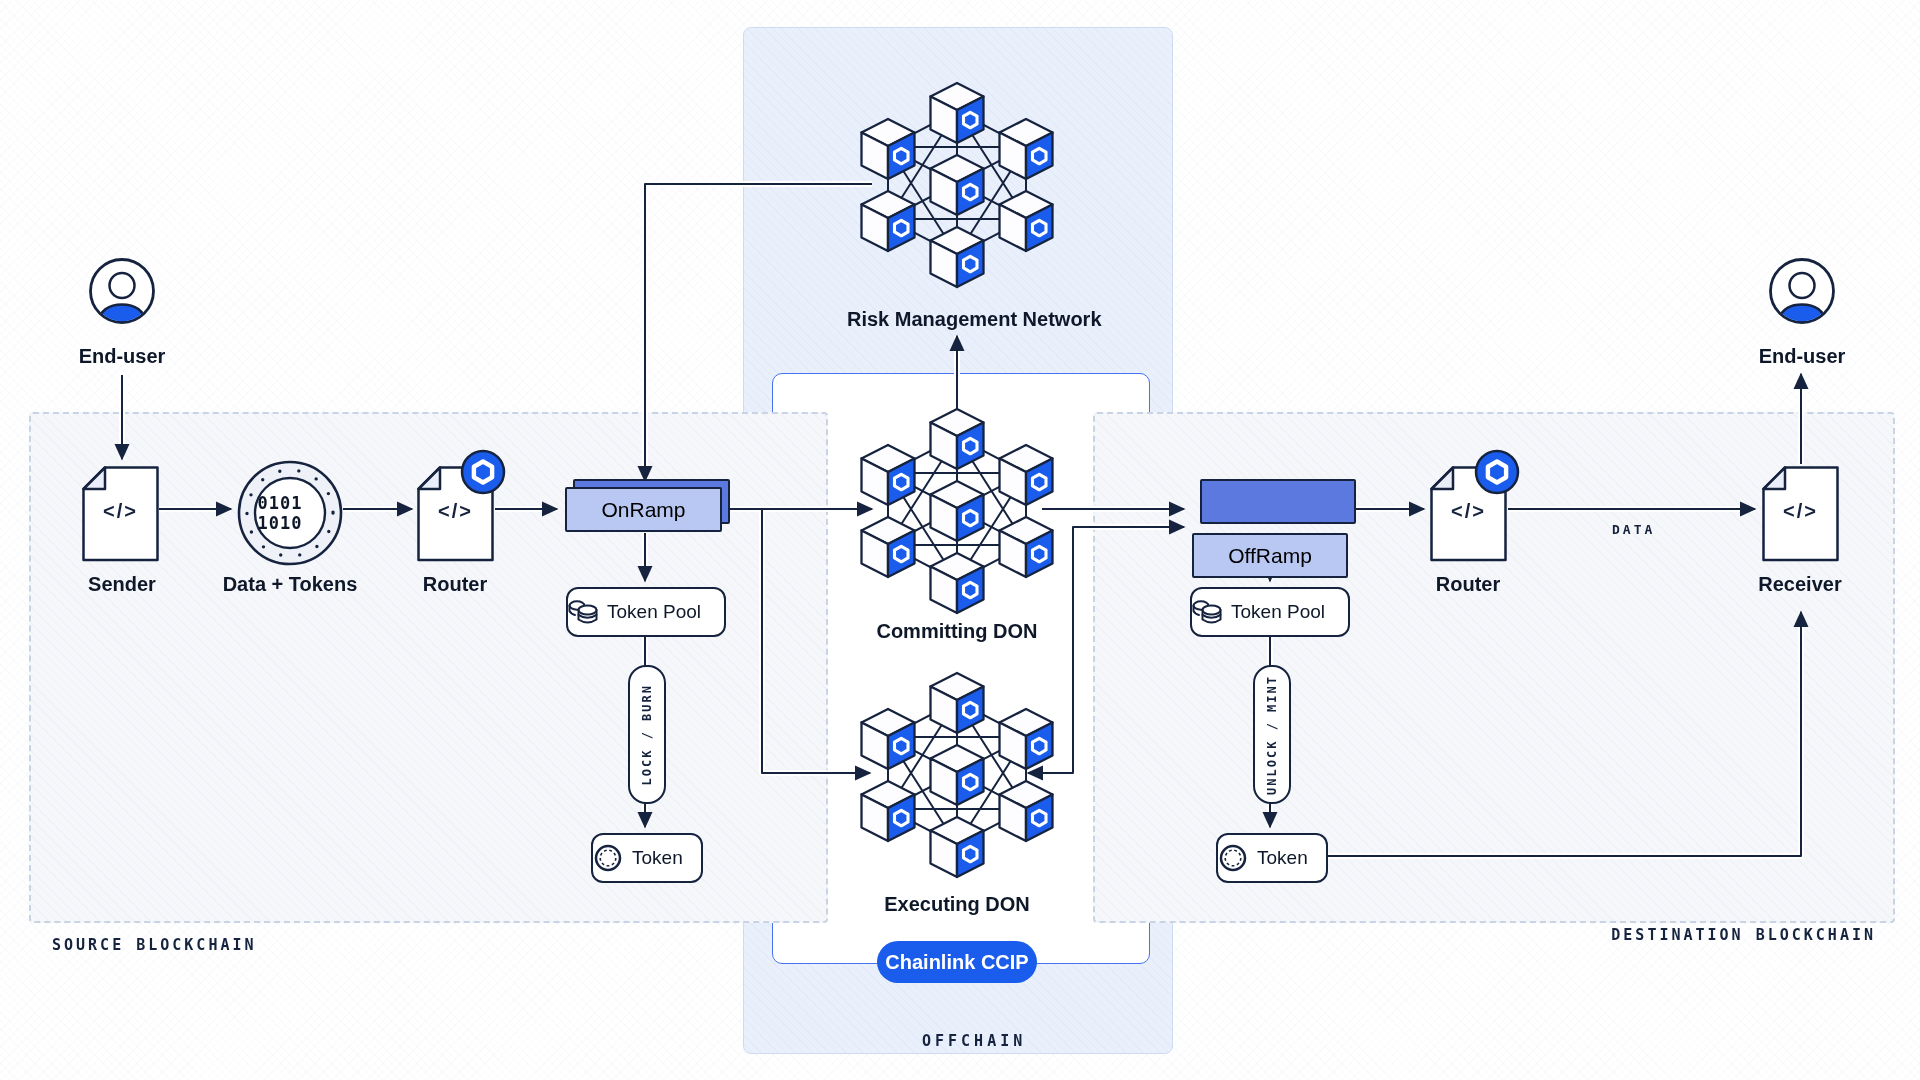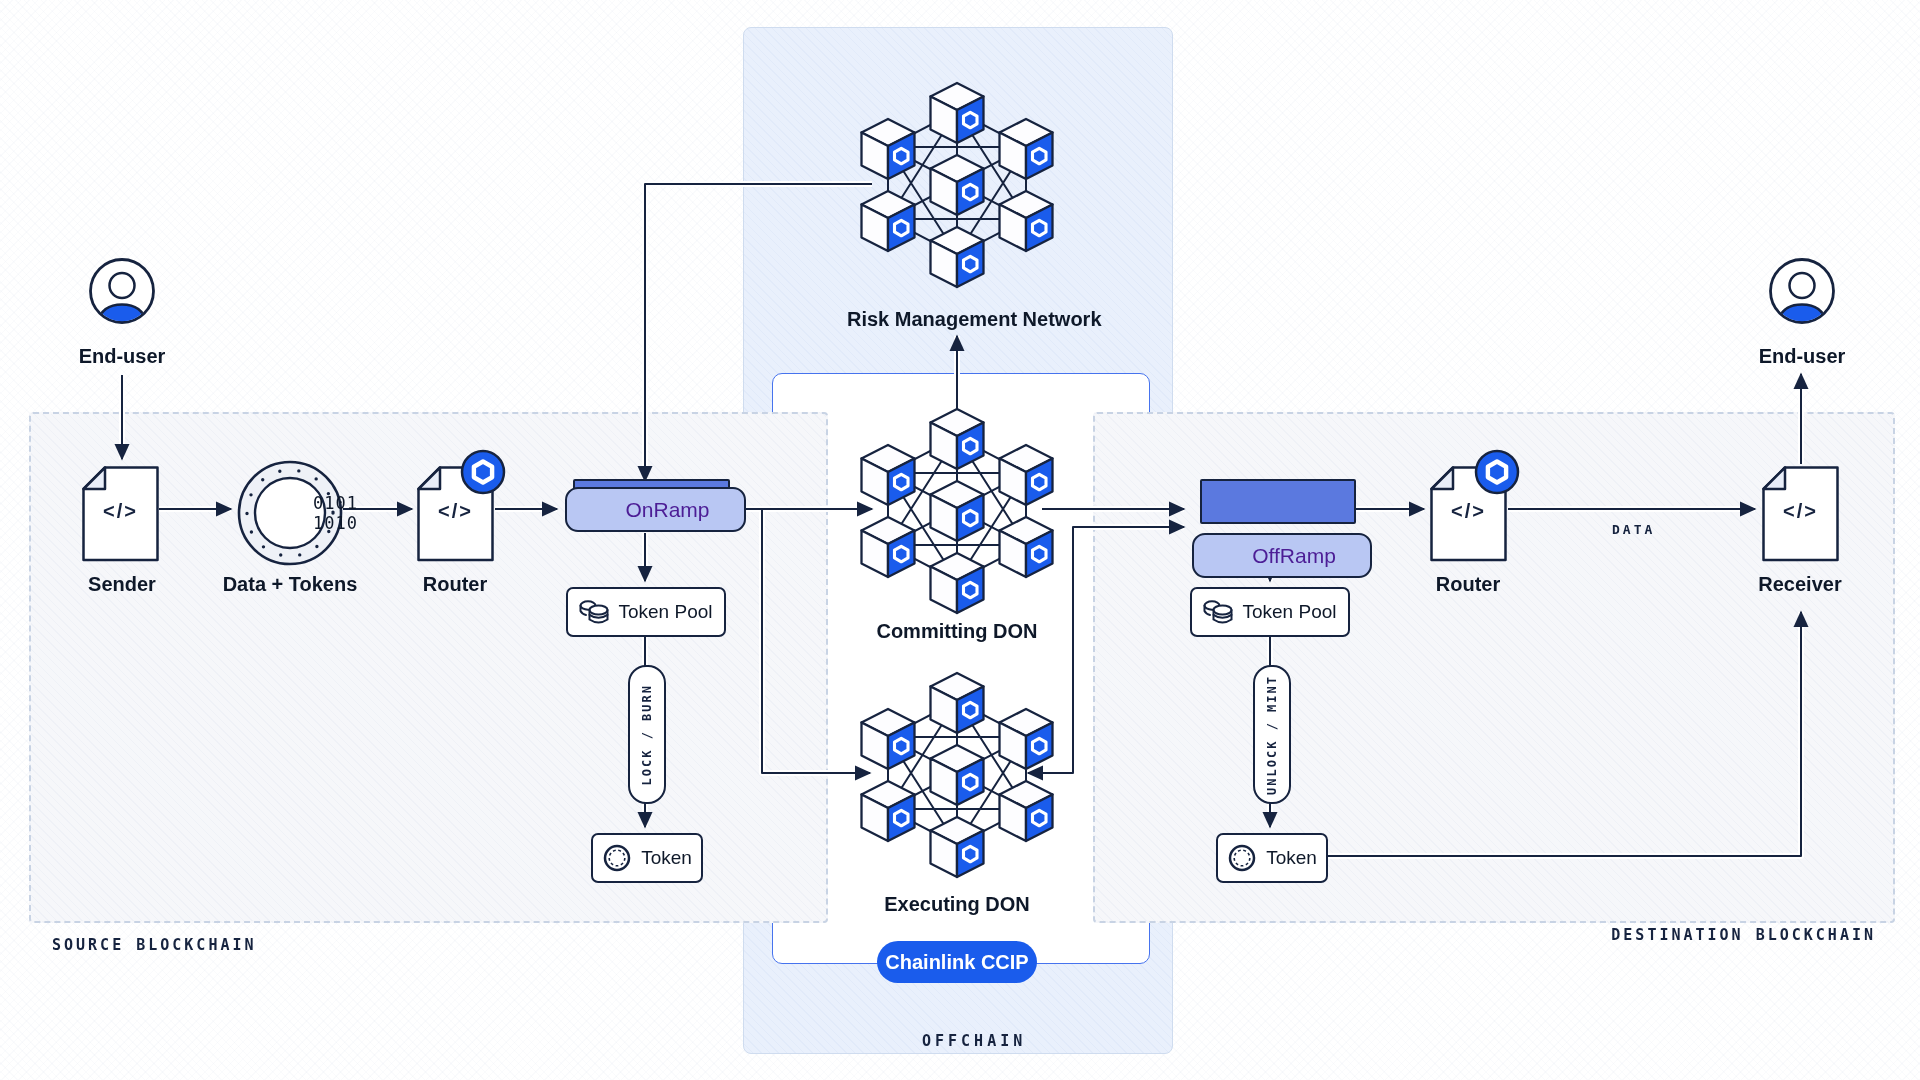--- a/index.html
+++ b/index.html
@@ -15,35 +15,35 @@
     border:1.5px solid #CFDCEF;border-radius:8px;
     background-image:repeating-linear-gradient(45deg,rgba(160,185,230,.10) 0 1px,transparent 1px 6px);}
   .innerbox{position:absolute;left:772px;top:373px;width:376px;height:589px;background:#fff;
     border:1.6px solid #4673EE;border-radius:10px;}
   .panel-label{position:absolute;font-family:"DejaVu Sans Mono",monospace;font-weight:bold;
     font-size:15px;letter-spacing:3px;color:#16233F;white-space:nowrap;}
   
   .nlabel{position:absolute;width:220px;text-align:center;font-size:20px;font-weight:600;color:#0E1829;white-space:nowrap;}
   
   .ramp-back{position:absolute;background:#5B79DF;border:2px solid #16233F;border-radius:2px;}
-  .ramp{position:absolute;background:#B9C7F3;border:2px solid #16233F;border-radius:13px;
-    display:flex;align-items:center;justify-content:center;font-size:21px;font-weight:500;color:#4c1d95;padding-left:24px;}
-  
-  .wbox{position:absolute;background:#fff;border:2px solid #16233F;border-radius:7px;
-    display:flex;align-items:center;justify-content:center;gap:9px;font-size:19px;font-weight:500;color:#0E1829;}
+  .ramp{position:absolute;background:#B9C7F3;border:2px solid #16233F;border-radius:2px;
+    display:flex;align-items:center;justify-content:center;font-size:21px;font-weight:500;color:#000000;}
+  
+  .wbox{position:absolute;background:#fff;border:2px solid #16233F;border-radius:12px;
+    display:flex;align-items:center;gap:9px;font-size:19px;font-weight:500;color:#0E1829;}
   .capsule{position:absolute;background:#fff;border:2px solid #16233F;border-radius:18px;
     display:flex;align-items:center;justify-content:center;}
   .capsule span{writing-mode:vertical-rl;transform:rotate(180deg);font-family:"DejaVu Sans Mono",monospace;
     font-weight:bold;font-size:12px;letter-spacing:2px;color:#16233F;white-space:nowrap;}
   .pill{position:absolute;left:877px;top:941px;width:160px;height:42px;border-radius:21px;background:#1A5CEC;
     display:flex;align-items:center;justify-content:center;color:#fff;font-size:20px;font-weight:600;}
   .mono-edge{position:absolute;font-family:"DejaVu Sans Mono",monospace;font-weight:bold;font-size:13px;
     letter-spacing:3px;color:#16233F;}
-  .bin{position:absolute;left:248px;top:458px;width:110px;height:110px;display:flex;flex-direction:column;
-    align-items:flex-end;justify-content:center;font-family:"DejaVu Sans Mono",monospace;font-weight:normal;
+  .bin{position:absolute;left:225px;top:458px;width:110px;height:110px;display:flex;flex-direction:column;
+    align-items:center;justify-content:center;font-family:"DejaVu Sans Mono",monospace;font-weight:bold;
     font-size:17px;line-height:20px;letter-spacing:1px;color:#0E1829;}
   .codeglyph{position:absolute;width:100%;text-align:center;top:34px;font-size:20px;font-weight:600;
     letter-spacing:2px;color:#16233F;}
   
   .case{stroke:#fff;stroke-width:6;fill:none;stroke-linejoin:round;}
   .wire{stroke:#16233F;stroke-width:2;fill:none;stroke-linejoin:round;}
   .cf{fill:#FDFDFF;stroke:#16233F;stroke-width:2.3;stroke-linejoin:round;}
   .cb{fill:#1A5CEC;stroke:#16233F;stroke-width:2.3;stroke-linejoin:round;}
   .chex{fill:none;stroke:#fff;stroke-width:3.1;stroke-linejoin:round;}
   .mesh{stroke:#16233F;stroke-width:2;fill:none;}

